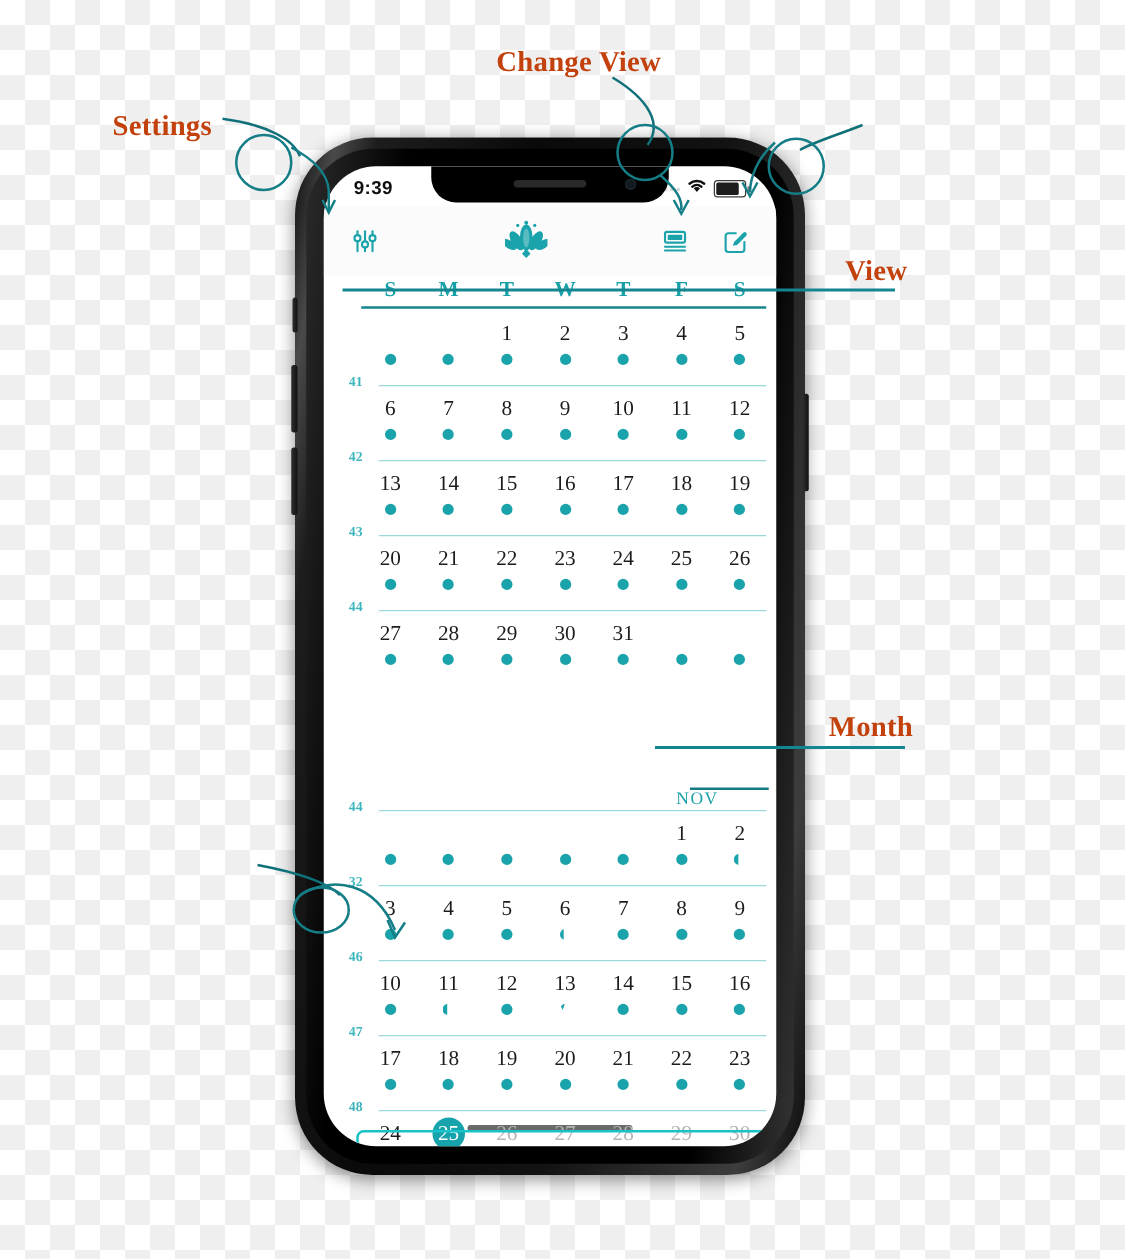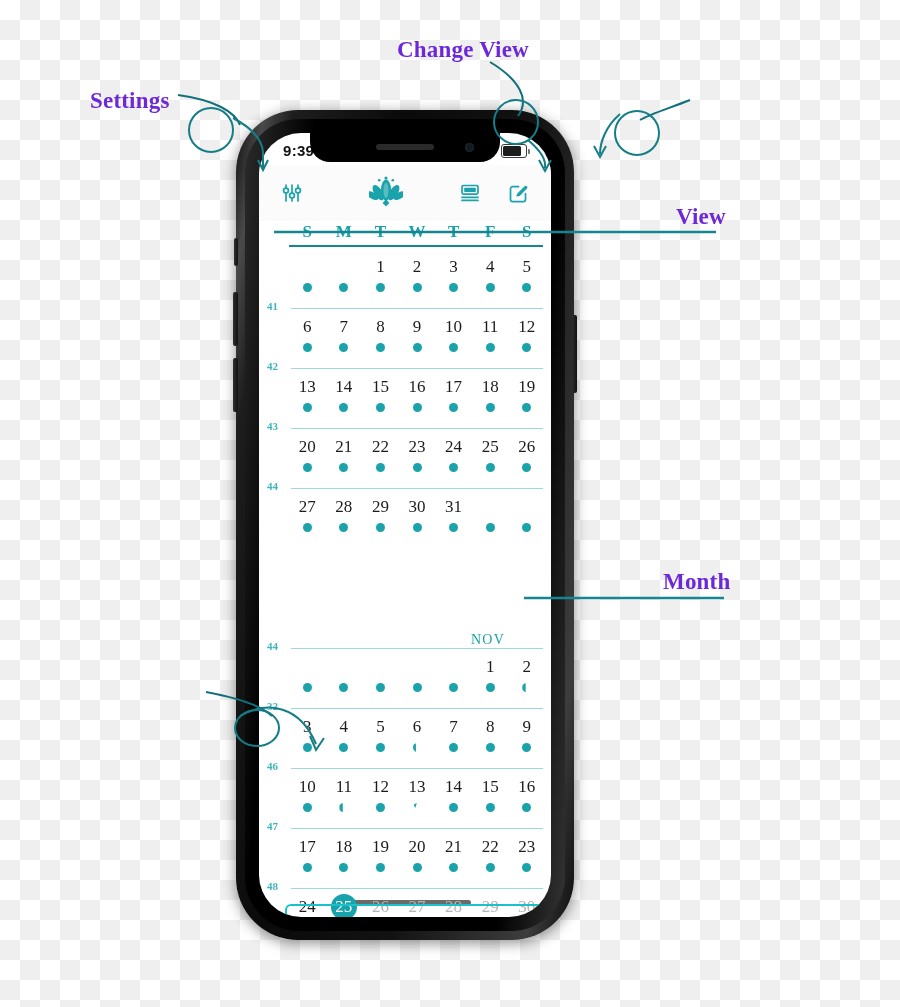--- a/index.html
+++ b/index.html
@@ -10,28 +10,28 @@
     background-image:
       linear-gradient(45deg,#efefef 25%,transparent 25%,transparent 75%,#efefef 75%),
       linear-gradient(45deg,#efefef 25%,transparent 25%,transparent 75%,#efefef 75%);
     background-size:40px 40px;
     background-position:0 0,20px 20px;
   }
 
   
   .anno-layer{position:absolute;inset:0;z-index:40;pointer-events:none;}
   .anno-label{
-    position:absolute;color:#6d28d9;font-family:"Liberation Serif",serif;
+    position:absolute;color:#c2410c;font-family:"Liberation Serif",serif;
     font-weight:bold;font-size:23px;letter-spacing:.2px;white-space:nowrap;
   }
   .anno-svg{position:absolute;inset:0;width:900px;height:1007px;}
 
   
   .phone{
-    position:absolute;left:236px;top:110px;width:338px;height:830px;
+    position:absolute;left:236px;top:110px;width:408px;height:830px;
     border-radius:62px;
     background:linear-gradient(100deg,#0b0b0b 0%,#4a4a4a 6%,#1d1d1d 12%,#0a0a0a 35%,#121212 62%,#3d3d3d 90%,#0c0c0c 100%);
     box-shadow:0 3px 14px rgba(0,0,0,.45);
     z-index:10;
   }
   .phone-inner{
     position:absolute;left:9px;top:9px;right:9px;bottom:9px;border-radius:54px;
     background:linear-gradient(95deg,#2b2b2b,#000 18%,#000 82%,#343434);
   }
   .screen{
@@ -117,21 +117,21 @@
   .dot.half{
     width:9px;height:9px;border-radius:50%;background:#1aa3ab;margin-top:3px;
     clip-path:inset(0 62% 0 0);
   }
   .dot.qtr{
     width:9px;height:9px;border-radius:50%;background:#1aa3ab;margin-top:3px;
     clip-path:polygon(0 0,48% 0,30% 55%);
   }
   .dot.none{width:9px;height:9px;margin-top:3px;}
 
-  .wsep{position:relative;height:1px;}
+  .wsep{position:relative;height:1px;margin-left:12px;}
   .wsep .line{position:absolute;left:26px;right:2px;top:0;height:1px;background:#9bd9dc;}
   .wsep .wn{
     position:absolute;left:2px;top:-8px;font-family:"Liberation Serif",serif;
     font-size:11px;color:#3fb6bd;font-weight:bold;
   }
 
   .month-tag{position:relative;height:44px;}
   .month-tag .mlabel{
     position:absolute;right:40px;top:4px;color:#19a0a8;font-size:14px;
     font-family:"Liberation Serif",serif;letter-spacing:1.2px;margin-top:24px;

